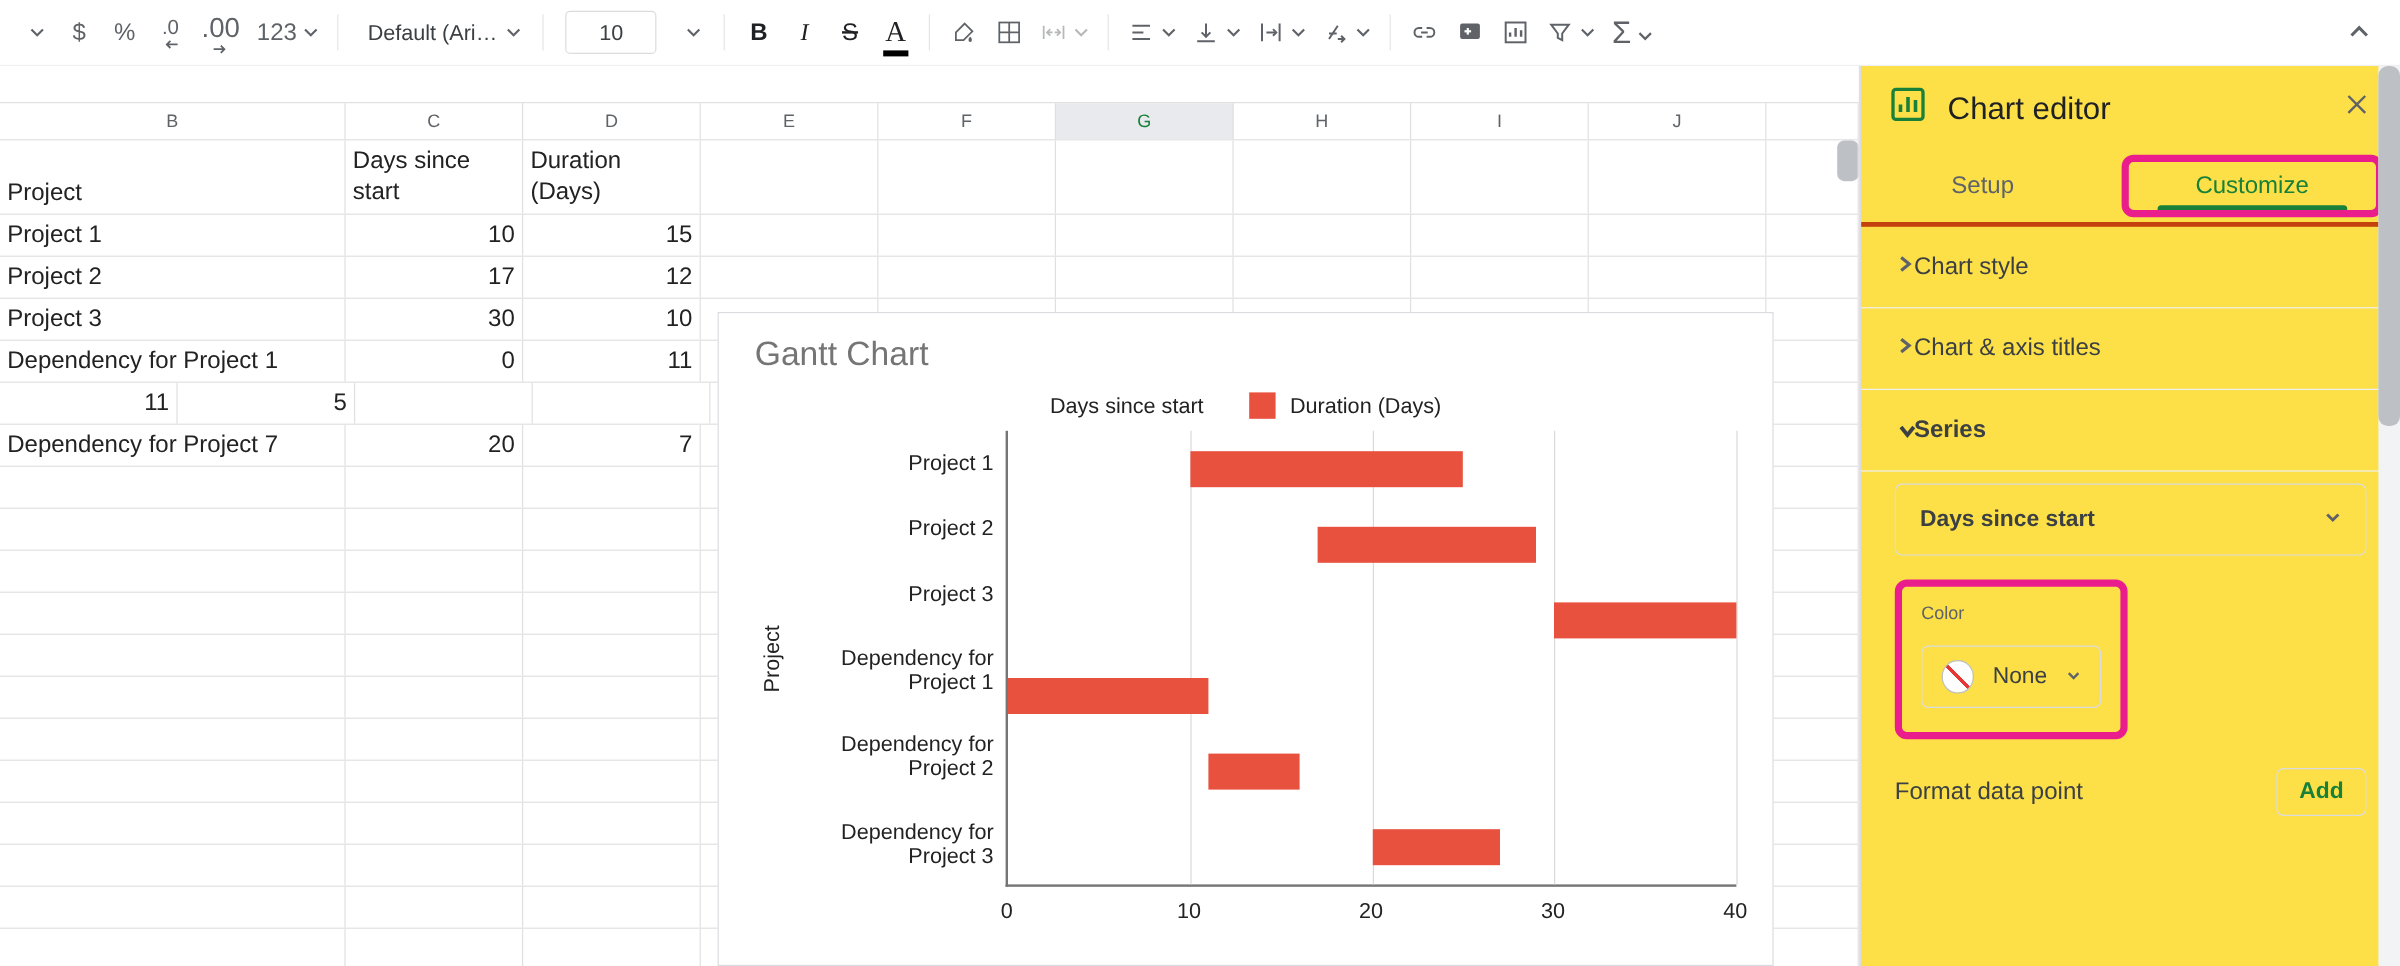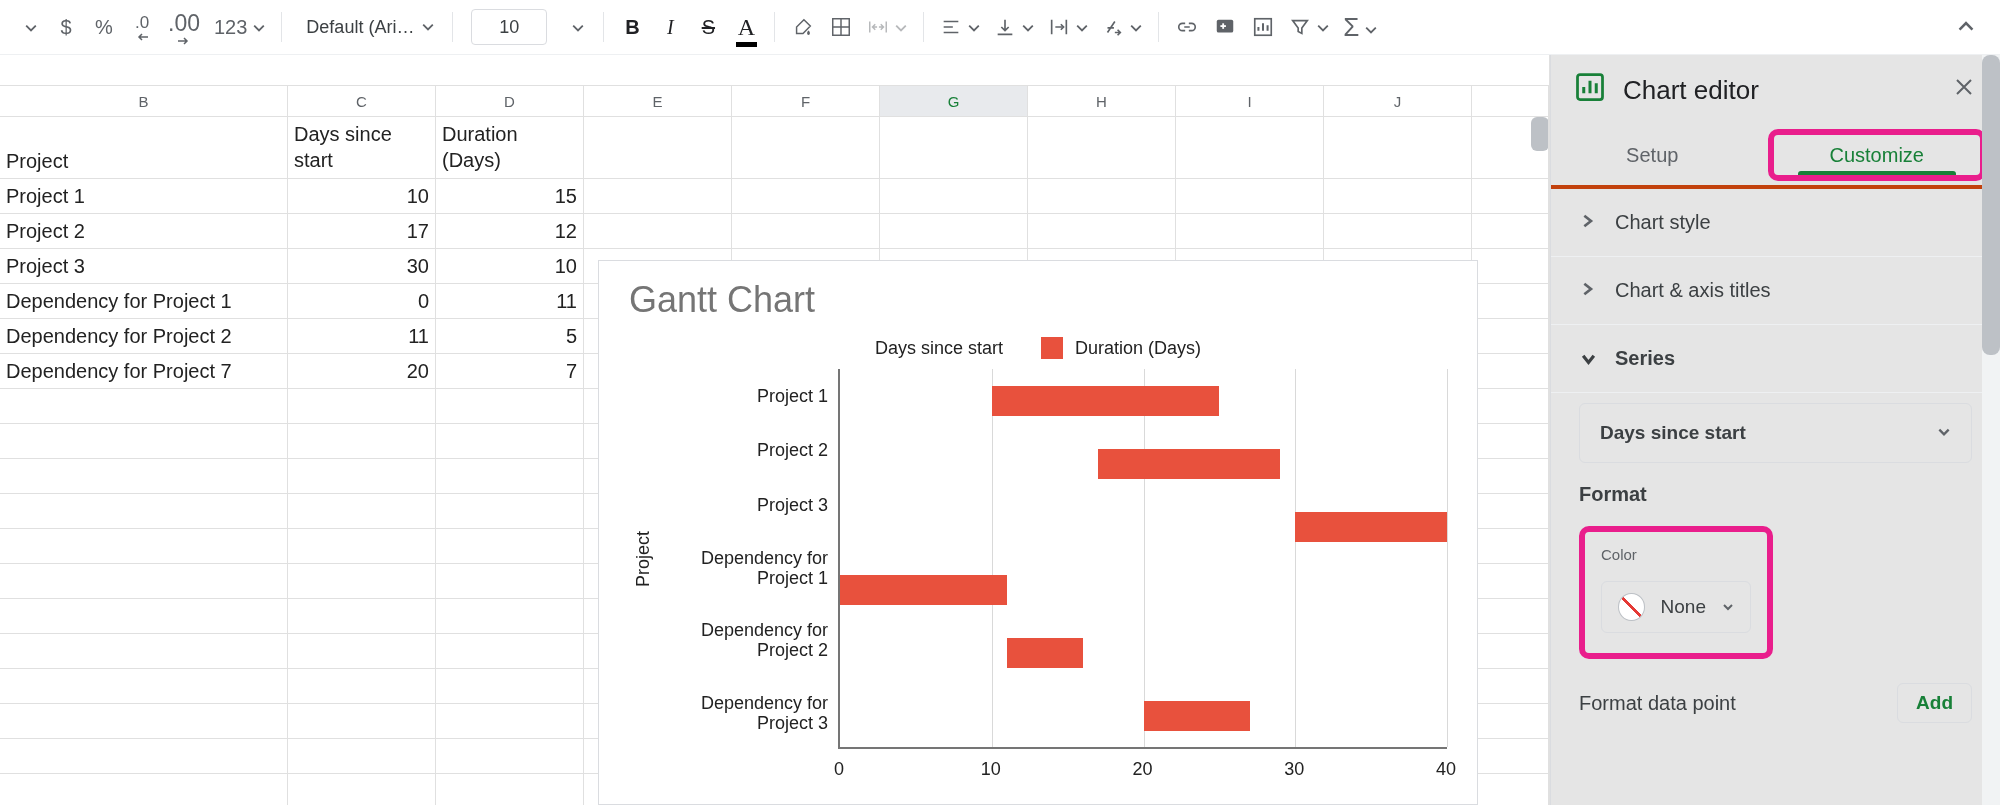--- a/index.html
+++ b/index.html
@@ -77,21 +77,21 @@
   .col-E, .col-F, .col-G, .col-H, .col-I, .col-J {
     width: 148px;
   }
   .filler { flex: 1; }
 
   
   .chart {
     position: absolute; top: 205px; left: 598px; width: 880px; height: 545px;
     background: #fff; border: 1px solid #dadce0; padding: 18px 30px 20px 30px;
   }
-  .chart-title { font-size: 36px; color: #757575; margin-bottom: 16px; }
+  .chart-title { font-size: 28px; color: #757575; margin-bottom: 16px; }
   .legend {
     display: flex; justify-content: center; gap: 38px; font-size: 18px; color: #222;
     margin-bottom: 10px;
   }
   .legend-item { display: flex; align-items: center; gap: 12px; }
   .legend-swatch { width: 22px; height: 22px; background: #e8513d; }
   .plot-wrap { display: flex; height: 380px; }
   .ylabel {
     writing-mode: vertical-rl; transform: rotate(180deg);
     text-align: center; font-size: 18px; color: #222; padding: 0 4px; align-self: center;
@@ -109,21 +109,21 @@
     position: absolute; height: 30px; background: #e8513d;
   }
   .xaxis {
     display: flex; margin-left: 210px; margin-top: 10px; position: relative; height: 28px;
     font-size: 18px; color: #222;
   }
   .xaxis span { position: absolute; transform: translateX(-50%); }
 
   
   .panel {
-    width: 450px; display: flex; flex-direction: column; background: #e5e5e5;
+    width: 450px; display: flex; flex-direction: column; background: #fde047;
     border-left: 1px solid #dadce0;
   }
   .panel-scroll { width: 18px; background: #f1f3f4; position: absolute; right:0; top:55px; bottom:0;}
   .panel-scroll-thumb { position:absolute; top:0; width:100%; height:300px; background:#bdc1c6; border-radius:8px;}
   .panel-header {
     height: 70px; display: flex; align-items: center; gap: 18px; padding: 0 24px;
     font-size: 26px; color: #202124;
   }
   .panel-header svg { width: 30px; height: 30px; }
   .panel-close { margin-left: auto; }
@@ -139,21 +139,21 @@
     content:''; position:absolute; bottom:0; left:24px; right:24px; height:4px;
     background:#188038; border-radius:3px 3px 0 0;
   }
   .highlight-box {
     border: 6px solid #e91e8c; border-radius: 10px; padding: 2px;
   }
   .tab.highlight { margin: 4px 14px; }
 
   .section {
     padding: 22px 28px; border-bottom: 1px solid #eef0f2;
-    display: flex; align-items: center; gap: 20px; color: #3c4043; font-size: 20px;
+    display: flex; align-items: center; color: #3c4043; font-size: 20px;
   }
   .section.strong { font-weight: 700; }
   .chev { transition: transform .2s; }
   .chev.down { transform: rotate(90deg); }
   .panel-body { padding: 10px 28px; display:flex; flex-direction:column; gap:20px;}
   .select-box {
     height: 60px; border: 1px solid #dadce0; border-radius: 6px;
     display: flex; align-items: center; justify-content: space-between;
     padding: 0 20px; font-size: 19px; font-weight: 700; color: #3c4043;
   }
@@ -398,21 +398,20 @@
         <div class="col-D num">11</div>
         <div class="col-E"></div>
           <div class="col-F"></div>
           <div class="col-G"></div>
           <div class="col-H"></div>
           <div class="col-I"></div>
           <div class="col-J"></div>
           <div class="filler"></div>
       </div>
       <div class="row">
-        <div class="col-B">Dependency for Project 2</div>
         <div class="col-C num">11</div>
         <div class="col-D num">5</div>
         <div class="col-E"></div>
           <div class="col-F"></div>
           <div class="col-G"></div>
           <div class="col-H"></div>
           <div class="col-I"></div>
           <div class="col-J"></div>
           <div class="filler"></div>
       </div>
@@ -662,21 +661,20 @@
     </div>
 
     <div class="panel-body">
       <div class="select-box">
         <span>Days since start</span>
         <span><svg viewBox="0 0 12 12" style="width:14px;height:14px;">
               <path d="M2 4l4 4 4-4" fill="none" stroke="#5f6368" stroke-width="2"></path>
             </svg></span>
       </div>
 
-      <div class="label">Format</div>
 
       <div class="highlight-box color-row" style="align-self:flex-start;">
         <div class="sub-label">Color</div>
         <div class="color-picker">
           <span class="swatch-none"></span>
           <span>None</span>
           <span><svg viewBox="0 0 12 12" style="width:12px;height:12px;">
                 <path d="M2 4l4 4 4-4" fill="none" stroke="#5f6368" stroke-width="2"></path>
               </svg></span>
         </div>

